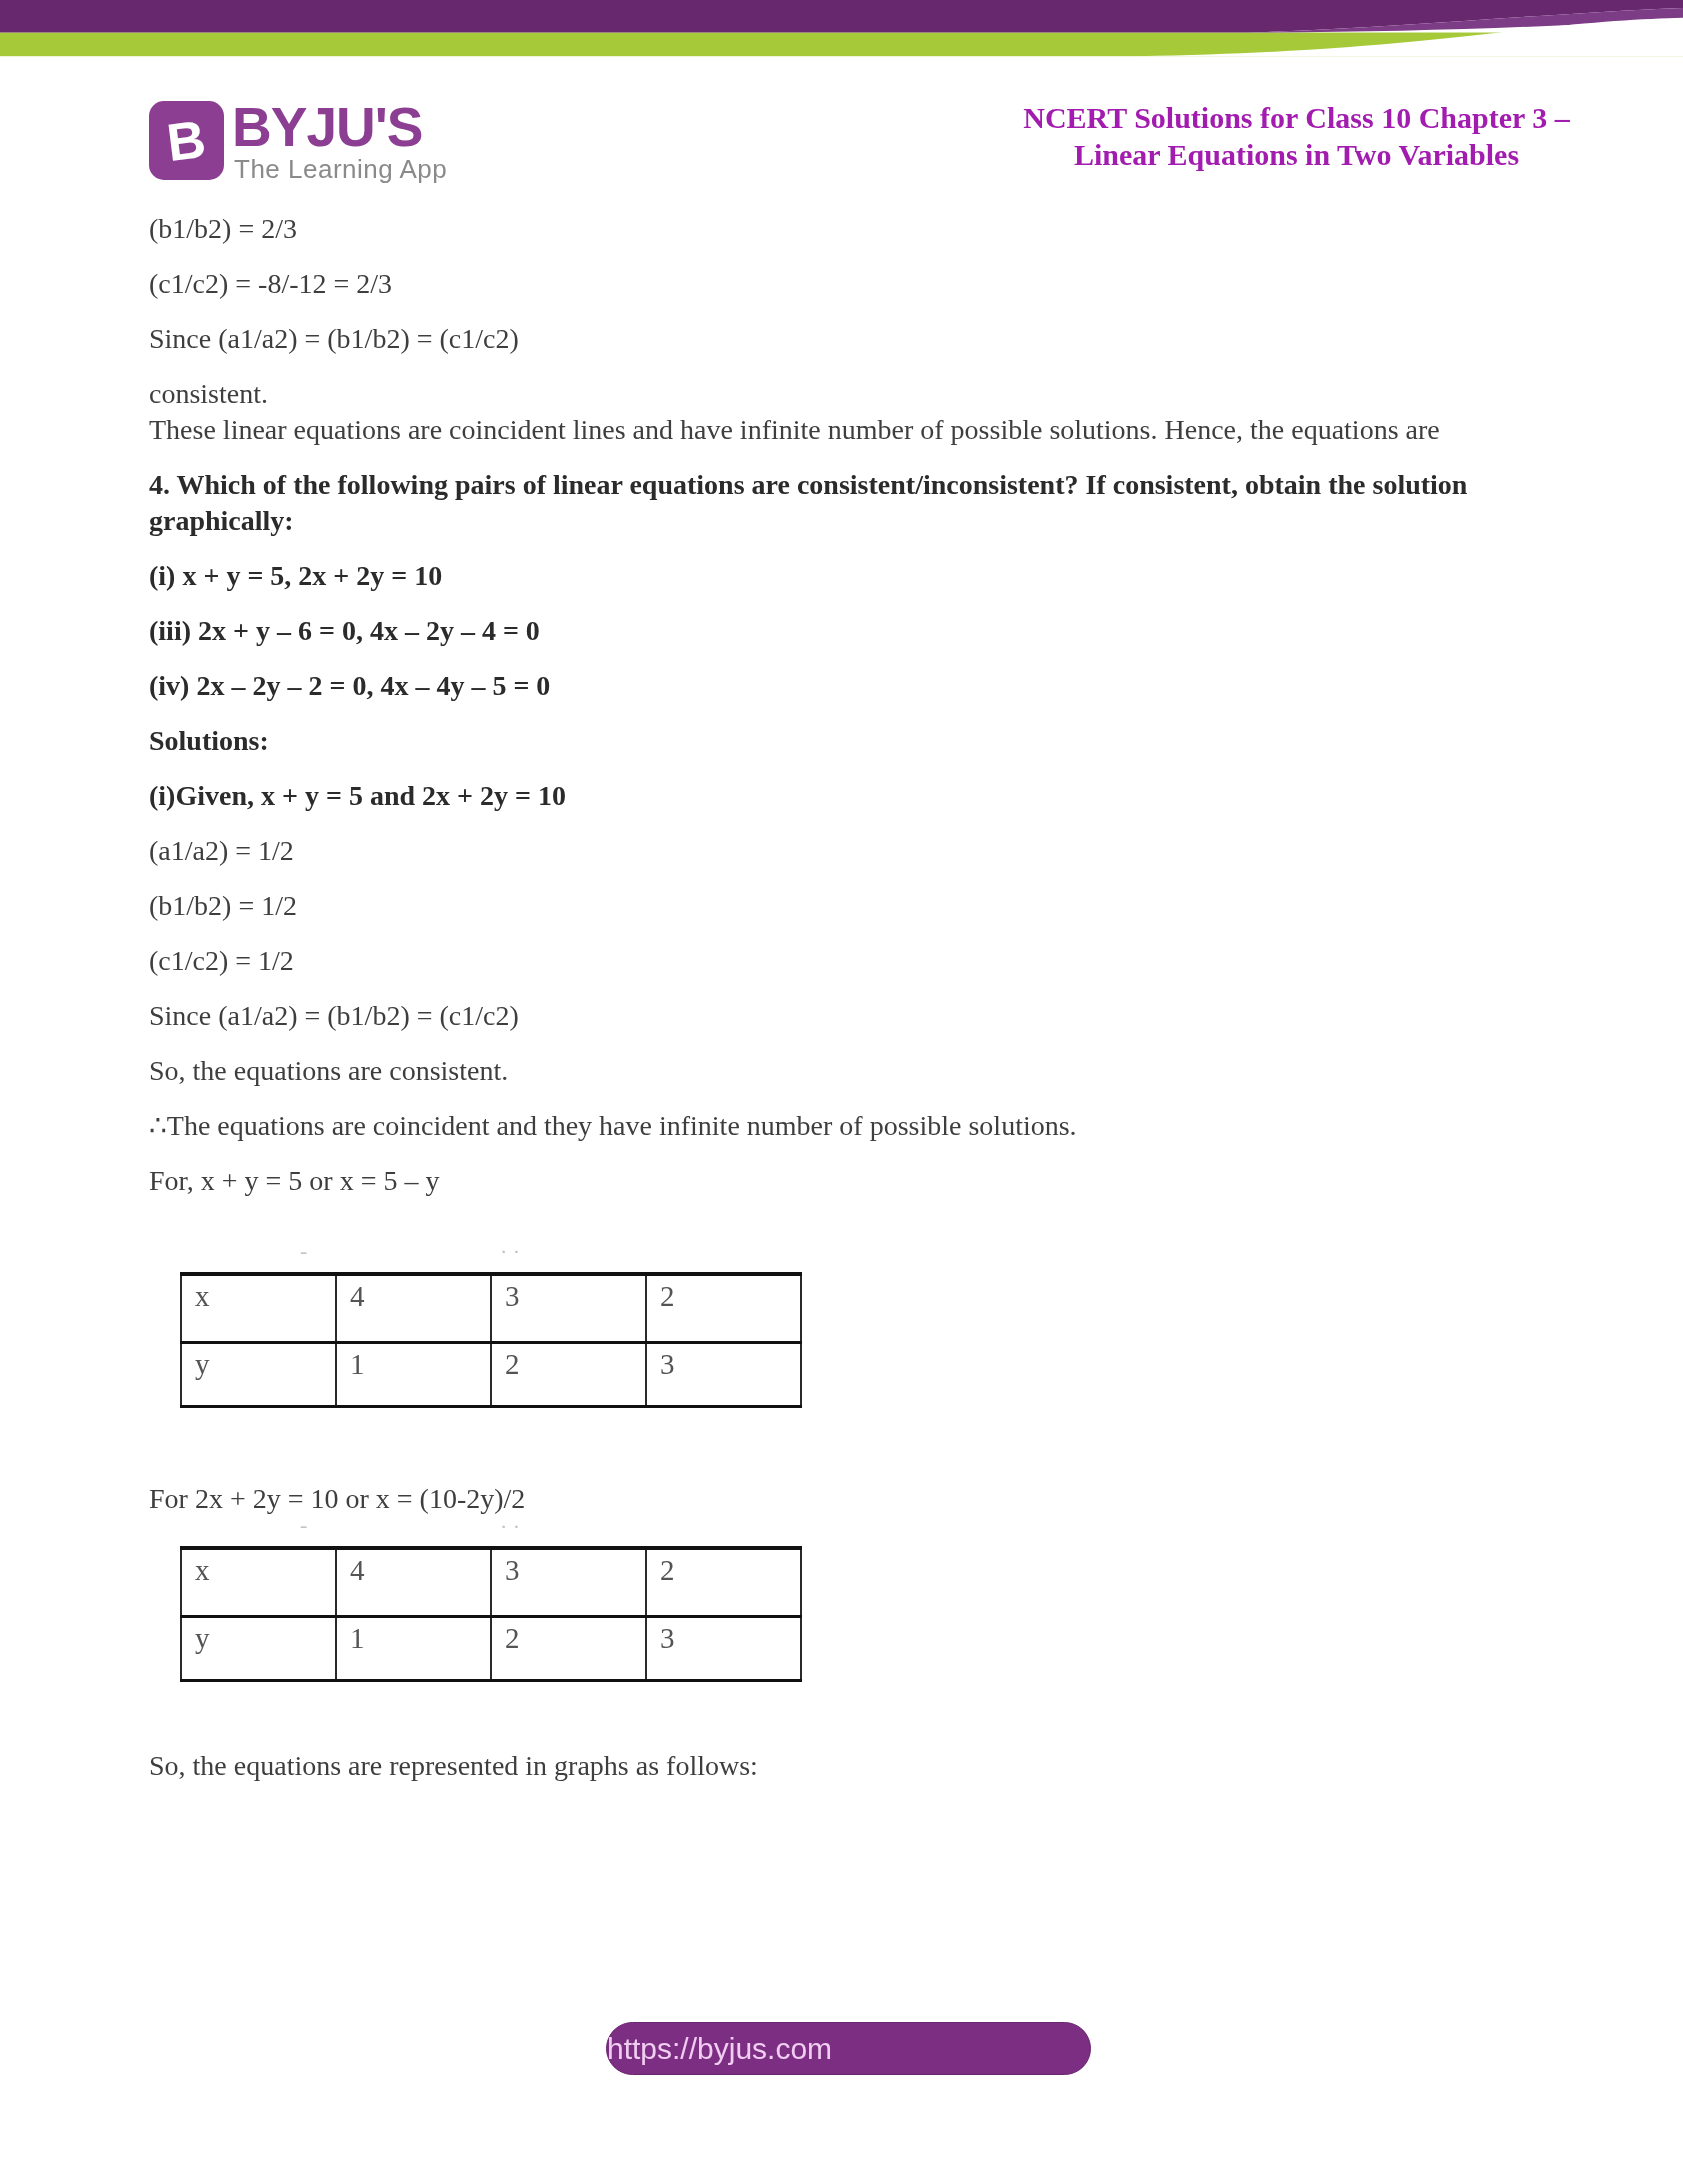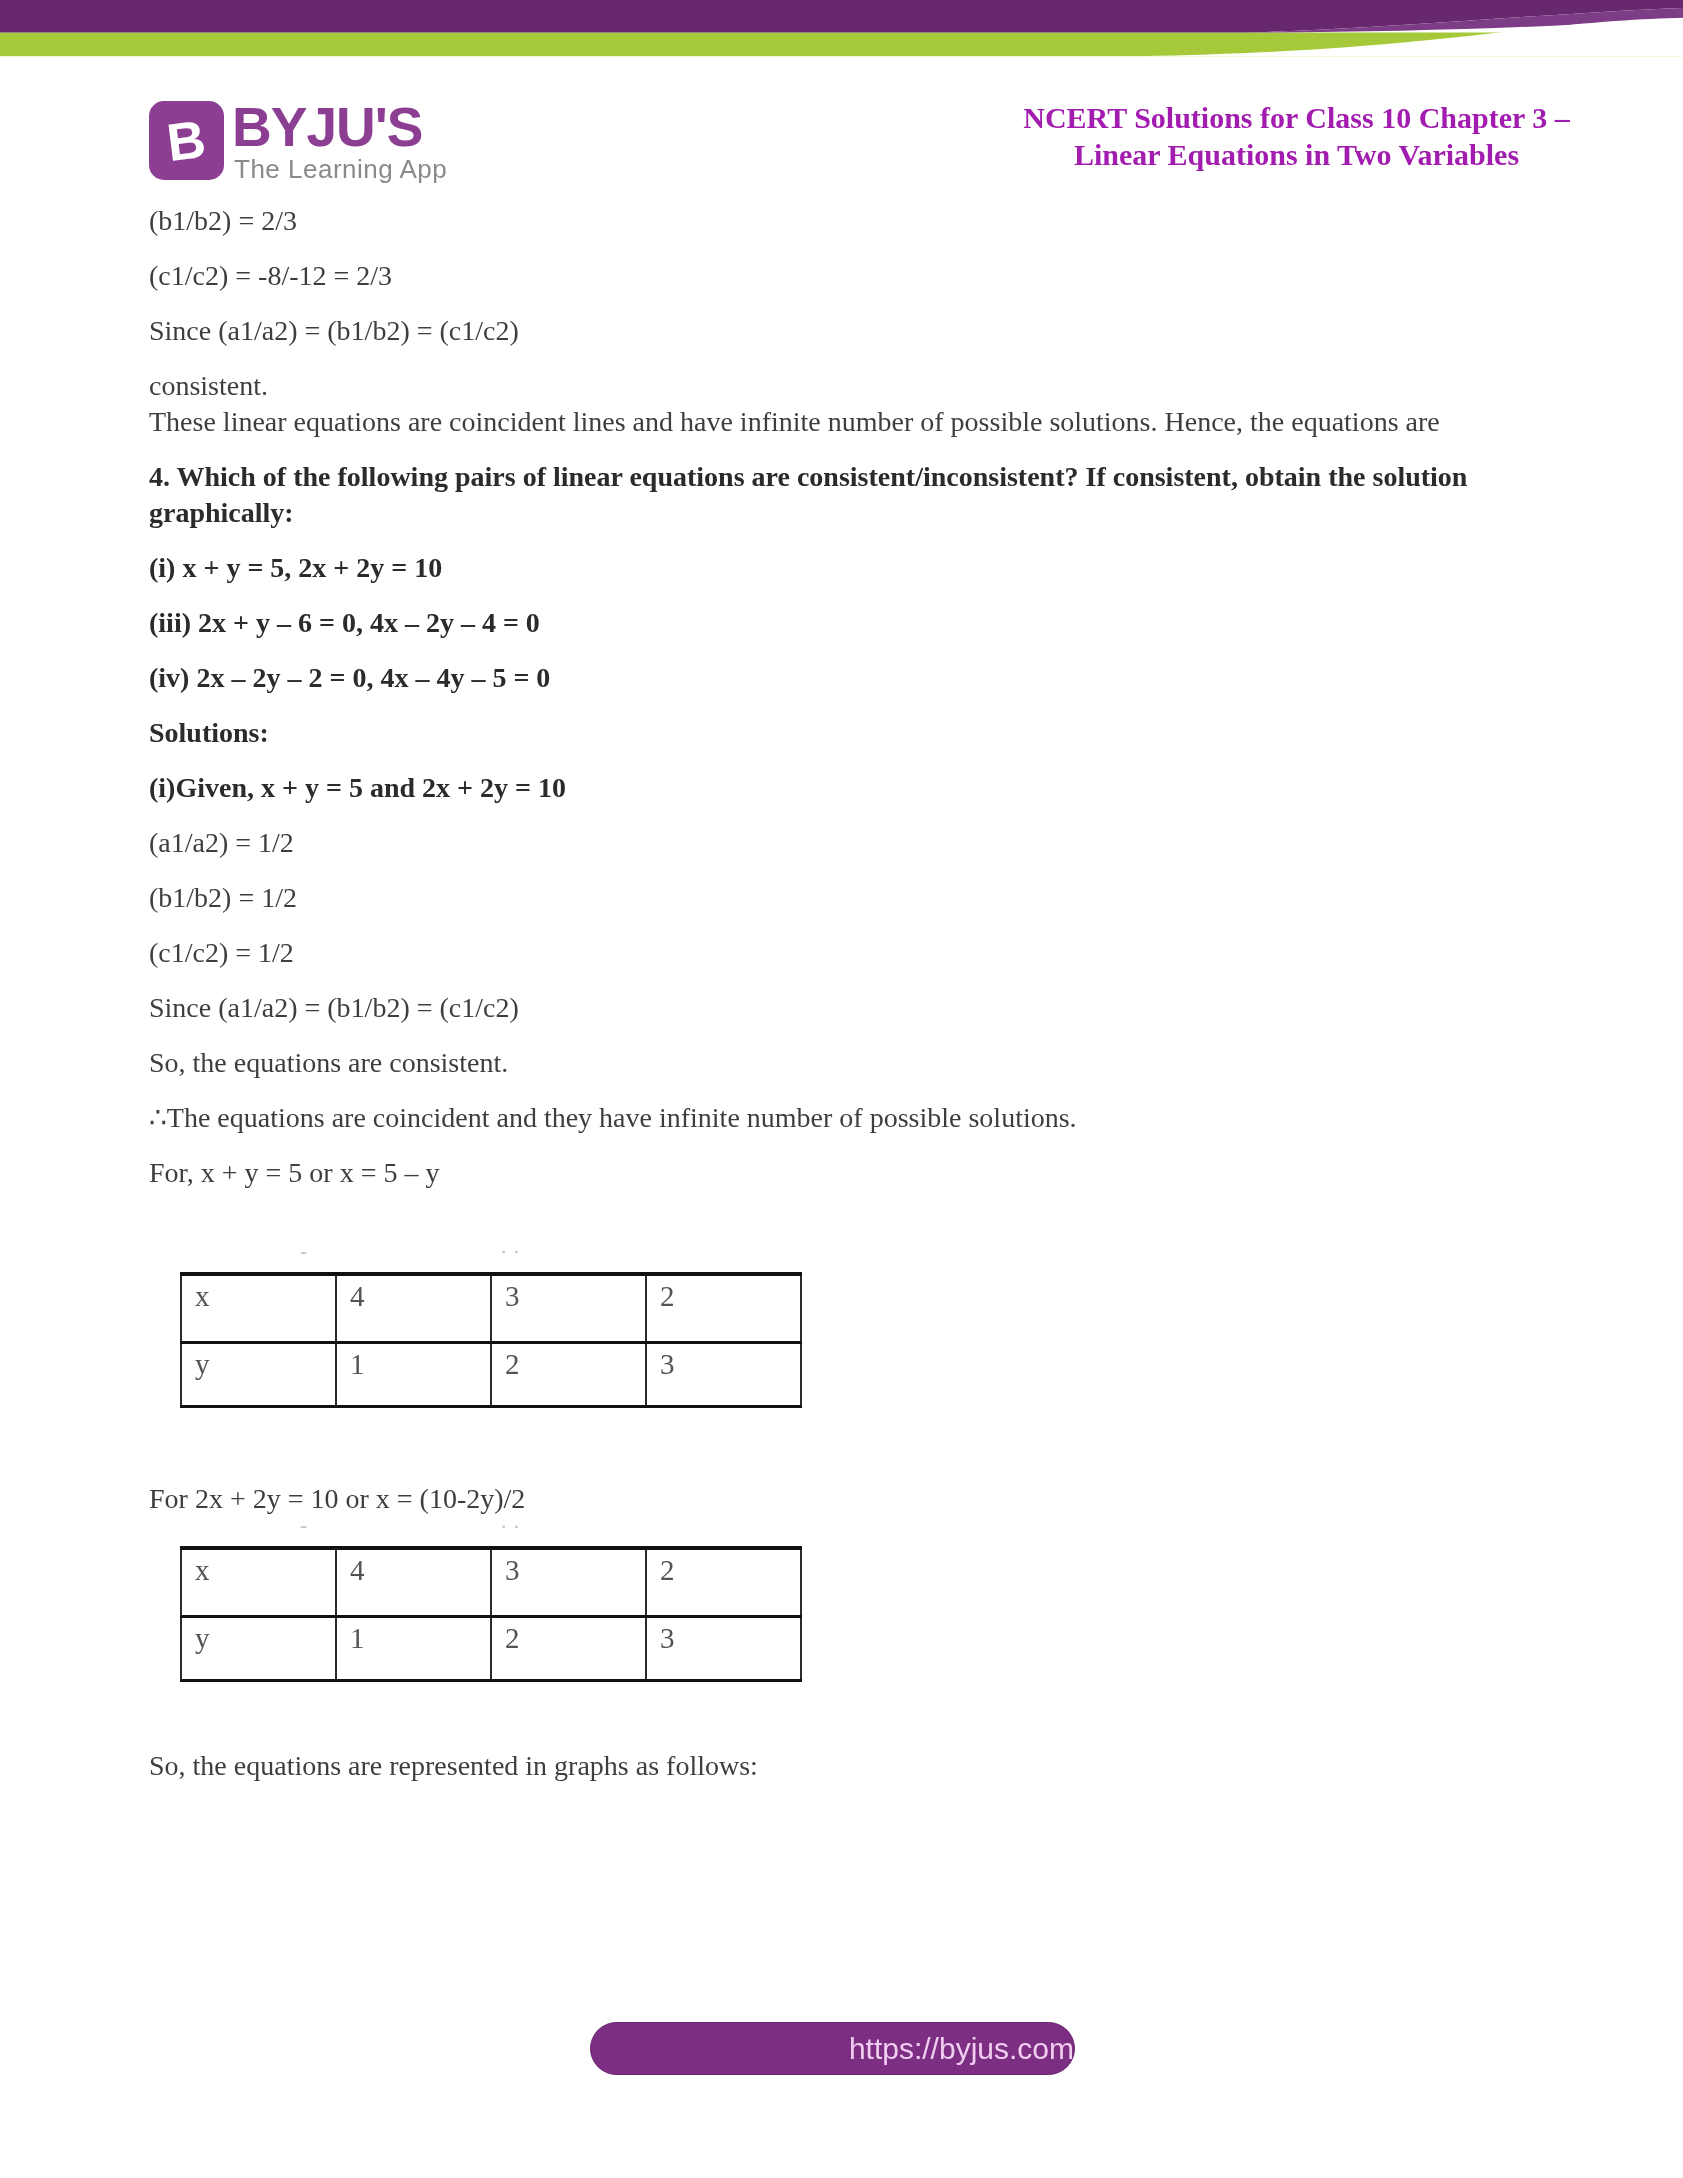--- a/index.html
+++ b/index.html
@@ -30,21 +30,21 @@
     letter-spacing:0.5px;
     text-align:center;
   }
   
   .doc-title{
     position:absolute;left:950px;top:99px;width:693px;text-align:center;
     font-weight:bold;font-size:30px;line-height:37px;color:#a21caf;
   }
   
   .flow{position:absolute;left:149px;top:203px;width:1416px;font-size:28px;color:#3e3e3e;}
-  .block{margin:0 0 19px 0;}
+  .block{margin:8px 0 19px 0;}
   .tline{line-height:36px;}
   .block.bold{font-weight:bold;color:#2b2b2b;}
   .abs-line{
     position:absolute;left:149px;font-size:28px;line-height:36px;color:#3e3e3e;
   }
   
   table.vals{
     position:absolute;left:180px;border-collapse:collapse;background:#ffffff;
     border-left:2px solid #2a2a2a;border-right:2px solid #2a2a2a;
     border-top:4px solid #111111;border-bottom:3px solid #111111;
@@ -55,23 +55,23 @@
     font-size:29px;color:#545454;line-height:1.15;
   }
   table.vals tr.r1 td{height:61px;border-bottom:3px solid #111111;}
   table.vals tr.r2 td{height:57px;}
   .faint{
     position:absolute;font-size:22px;color:#c2c2c2;line-height:1;
     font-family:"Liberation Serif",serif;
   }
   
   .pill{
-    position:absolute;left:590px;top:2022px;width:485px;height:53px;border-radius:28px;
+    position:absolute;left:606px;top:2022px;width:485px;height:53px;border-radius:28px;
     background:#7b2e82;border:1px solid #6a2470;box-sizing:border-box;
-    display:flex;align-items:center;justify-content:flex-end;
+    display:flex;align-items:center;justify-content:flex-start;
     font-family:"Liberation Sans",sans-serif;font-size:30px;color:#f2cdf2;
   }
 </style>
 </head>
 <body>
 
 <svg class="banner" viewBox="0 0 1700 70" preserveAspectRatio="none">
   <rect x="0" y="33" width="1700" height="24" fill="#a5c938"></rect>
   <path d="M0,0 H1700 V8 C1550,14 1420,28 1260,33 H0 Z" fill="#68286e"></path>
   <path d="M1700,8 C1550,14 1420,28 1260,33 C1420,33 1560,27 1700,20 Z" fill="#7d3c86"></path>

